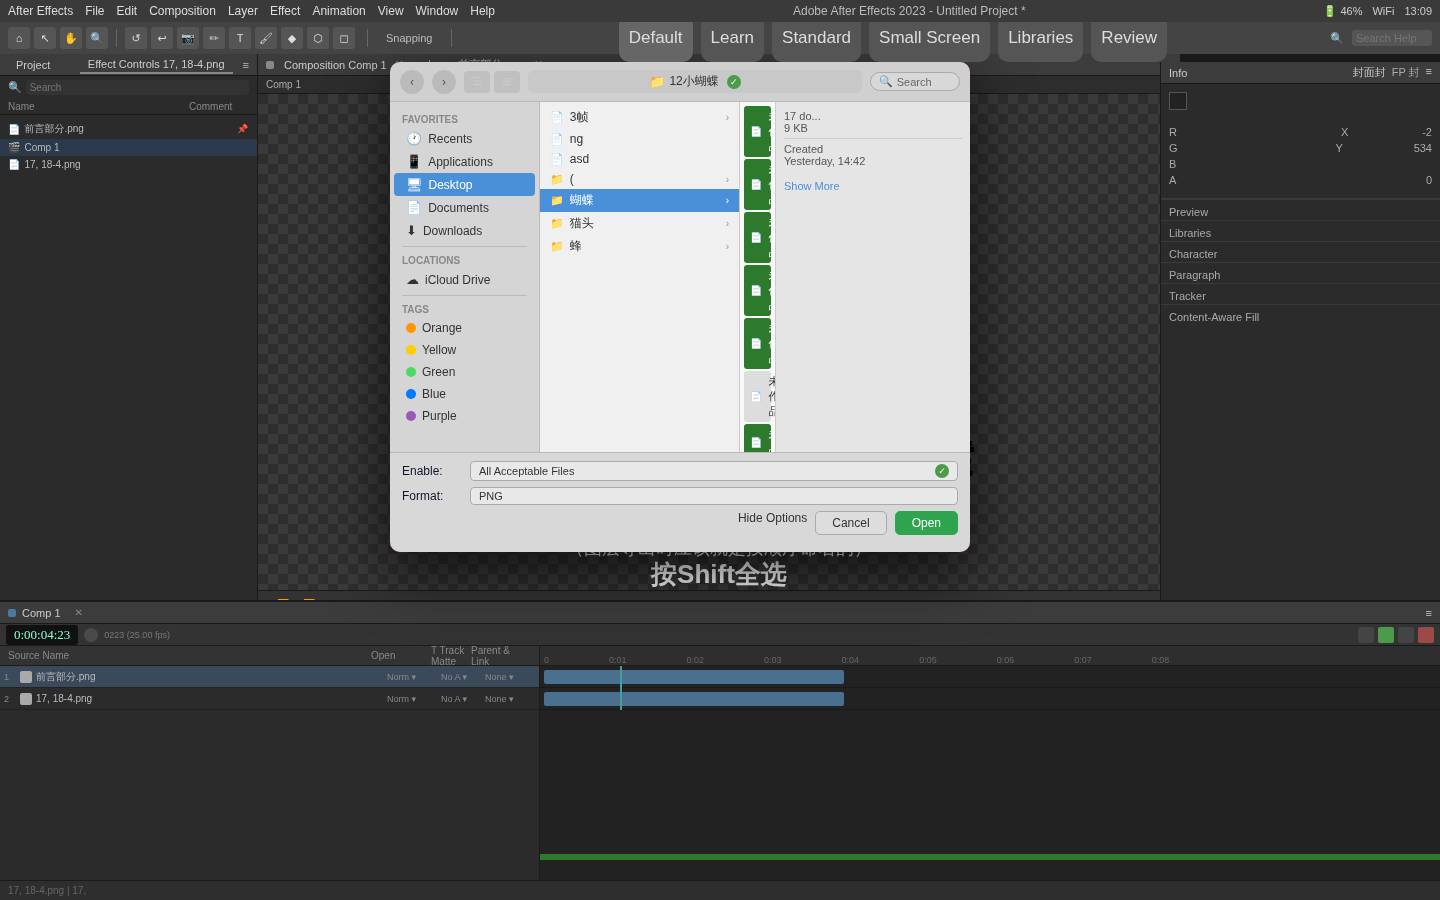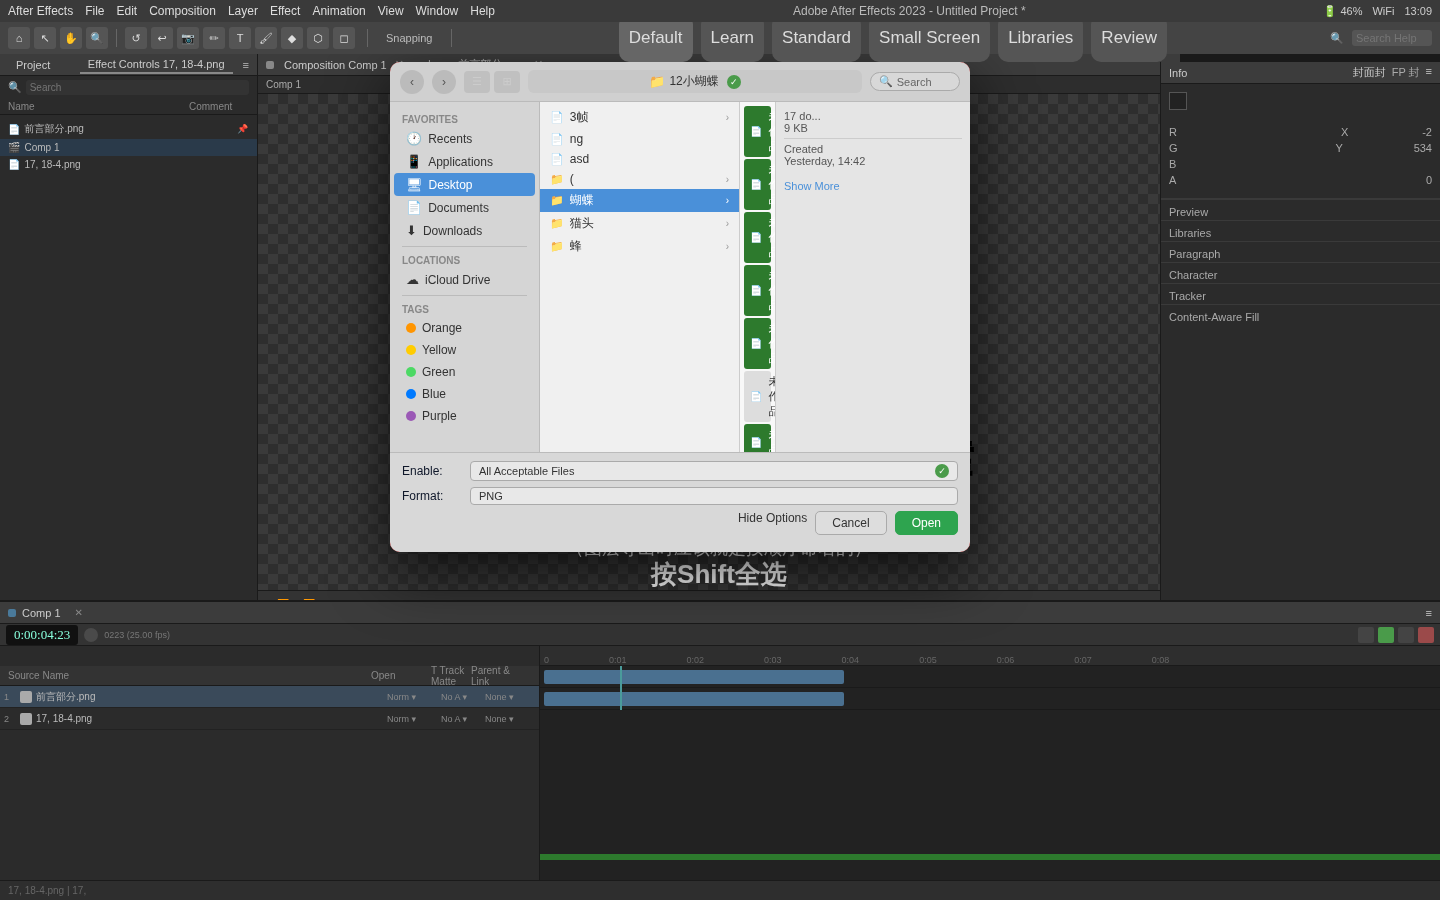--- a/index.html
+++ b/index.html
@@ -193,21 +193,20 @@
     }
     .timeline-layers-header {
       height: 20px;
       background: #333;
       display: flex;
       align-items: center;
       padding: 0 8px;
       font-size: 10px;
       color: #888;
       border-bottom: 1px solid #1a1a1a;
-      margin-top: 20px;
     }
     .layer-row {
       height: 22px;
       display: flex;
       align-items: center;
       padding: 0 4px;
       gap: 4px;
       border-bottom: 1px solid #222;
       font-size: 10px;
       color: #bbb;
@@ -728,22 +727,22 @@
           <span></span>
       </div>
       <div class="info-row">
         <span>A</span>
           <span>0</span>
       </div>
     </div>
     <div style="border-top:1px solid #3a3a3a"></div>
     <div class="info-section-title">Preview</div>
     <div class="info-section-title">Libraries</div>
+    <div class="info-section-title">Character</div>
     <div class="info-section-title">Paragraph</div>
-    <div class="info-section-title">Character</div>
     <div class="info-section-title">Tracker</div>
     <div class="info-section-title">Content-Aware Fill</div>
   </div>
 
   <div class="panel-timeline">
     <div class="timeline-header">
       <div style="width:8px;height:8px;background:#4a7a9b;border-radius:2px"></div>
       <span>Comp 1</span>
       <span style="margin-left:8px;font-size:10px;color:#888">✕</span>
       <div style="flex:1"></div>

